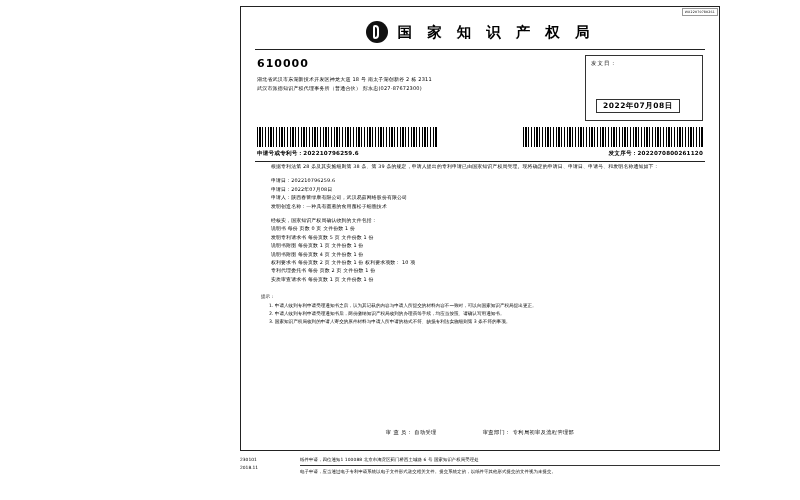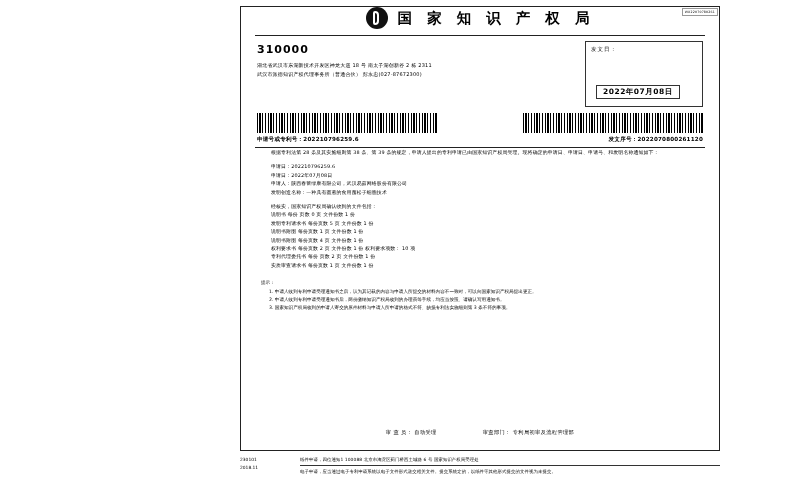--- a/index.html
+++ b/index.html
@@ -39,21 +39,21 @@
     color: #000;
     background: #fff;
     padding: 1px 2px;
     border: 1px solid #999;
   }
   .header {
     display: flex;
     align-items: center;
     justify-content: center;
     gap: 10px;
-    margin-top: 0;
+    margin-top: 14px;
     margin-bottom: 6px;
   }
   .emblem {
     width: 22px;
     height: 22px;
     border-radius: 50%;
     background: #111;
     position: relative;
     flex: none;
   }
@@ -224,21 +224,21 @@
 
     <div class="corner-code">WX22070780261</div>
 
     <div class="header">
       <span class="emblem"></span>
       <span class="org-title">国 家 知 识 产 权 局</span>
     </div>
     <div class="rule"></div>
 
     <div class="addr-block">
-      <div class="zip">310000</div>
+      <div class="zip">610000</div>
       <div class="addr-line">湖北省武汉市东湖新技术开发区神龙大道 18 号 南太子湖创新谷 2 栋 2311</div>
       <div class="addr-line">武汉市派德知识产权代理事务所（普通合伙） 彭永忠(027-87672300)</div>
 
       <div class="issue-box">
         <div class="issue-label">发文日：</div>
         <div class="issue-date">2022年07月08日</div>
       </div>
     </div>
 
     <div class="barcode-row">

